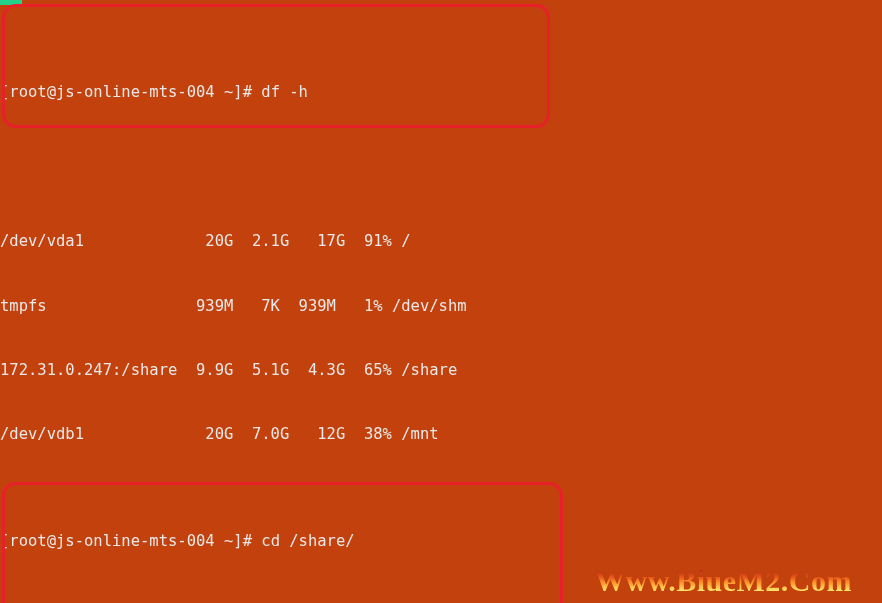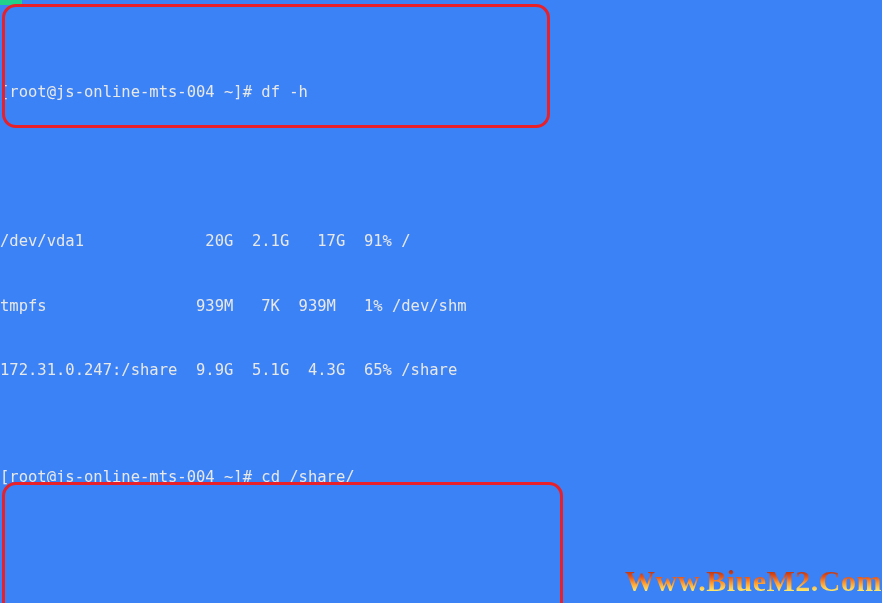--- a/index.html
+++ b/index.html
@@ -4,21 +4,21 @@
 <style>
   html, body {
     margin: 0;
     padding: 0;
     background: #000000;
   }
   #terminal {
     position: relative;
     width: 882px;
     height: 603px;
-    background: #3b82f6;
+    background: #c2410c;
     overflow: hidden;
     font-family: "DejaVu Sans Mono", "Liberation Mono", monospace;
     font-size: 15.5px;
     line-height: 21.4px;
     letter-spacing: 0px;
     color: #d8d8d8;
   }
   .screen {
     position: absolute;
     left: 0;
@@ -57,21 +57,21 @@
   #green-sliver {
     position: absolute;
     left: 0px;
     top: 0px;
     width: 22px;
     height: 5px;
     background: #23d18b;
   }
   #watermark {
     position: absolute;
-    right: 0;
+    right: 30px;
     bottom: 12px;
     font-family: "Liberation Serif", "DejaVu Serif", serif;
     font-weight: bold;
     font-size: 30px;
     letter-spacing: 0.5px;
     background: linear-gradient(180deg, #b42c10 0%, #e8591c 35%, #ff9a2e 62%, #ffe96b 100%);
     -webkit-background-clip: text;
     background-clip: text;
     color: transparent;
     -webkit-text-fill-color: transparent;
@@ -90,20 +90,21 @@
 
     
     <div class="line"><span class="c-white">[root@js-online-mts-004 ~]# </span><span class="c-white">df -h</span></div>
 
     
 
     
     <div class="line"><span class="c-white">/dev/vda1             20G  2.1G   17G  91% /</span></div>
     <div class="line"><span class="c-white">tmpfs                939M   7K  939M   1% /dev/shm</span></div>
     <div class="line"><span class="c-white">172.31.0.247:/share  9.9G  5.1G  4.3G  65% /share</span></div>
+    <div class="line"><span class="c-white">/dev/vdb1             20G  7.0G   12G  38% /mnt</span></div>
 
     
     <div class="line"><span class="c-white">[root@js-online-mts-004 ~]# </span><span class="c-white">cd /share/</span></div>
 
     
     
 
     
     
 

